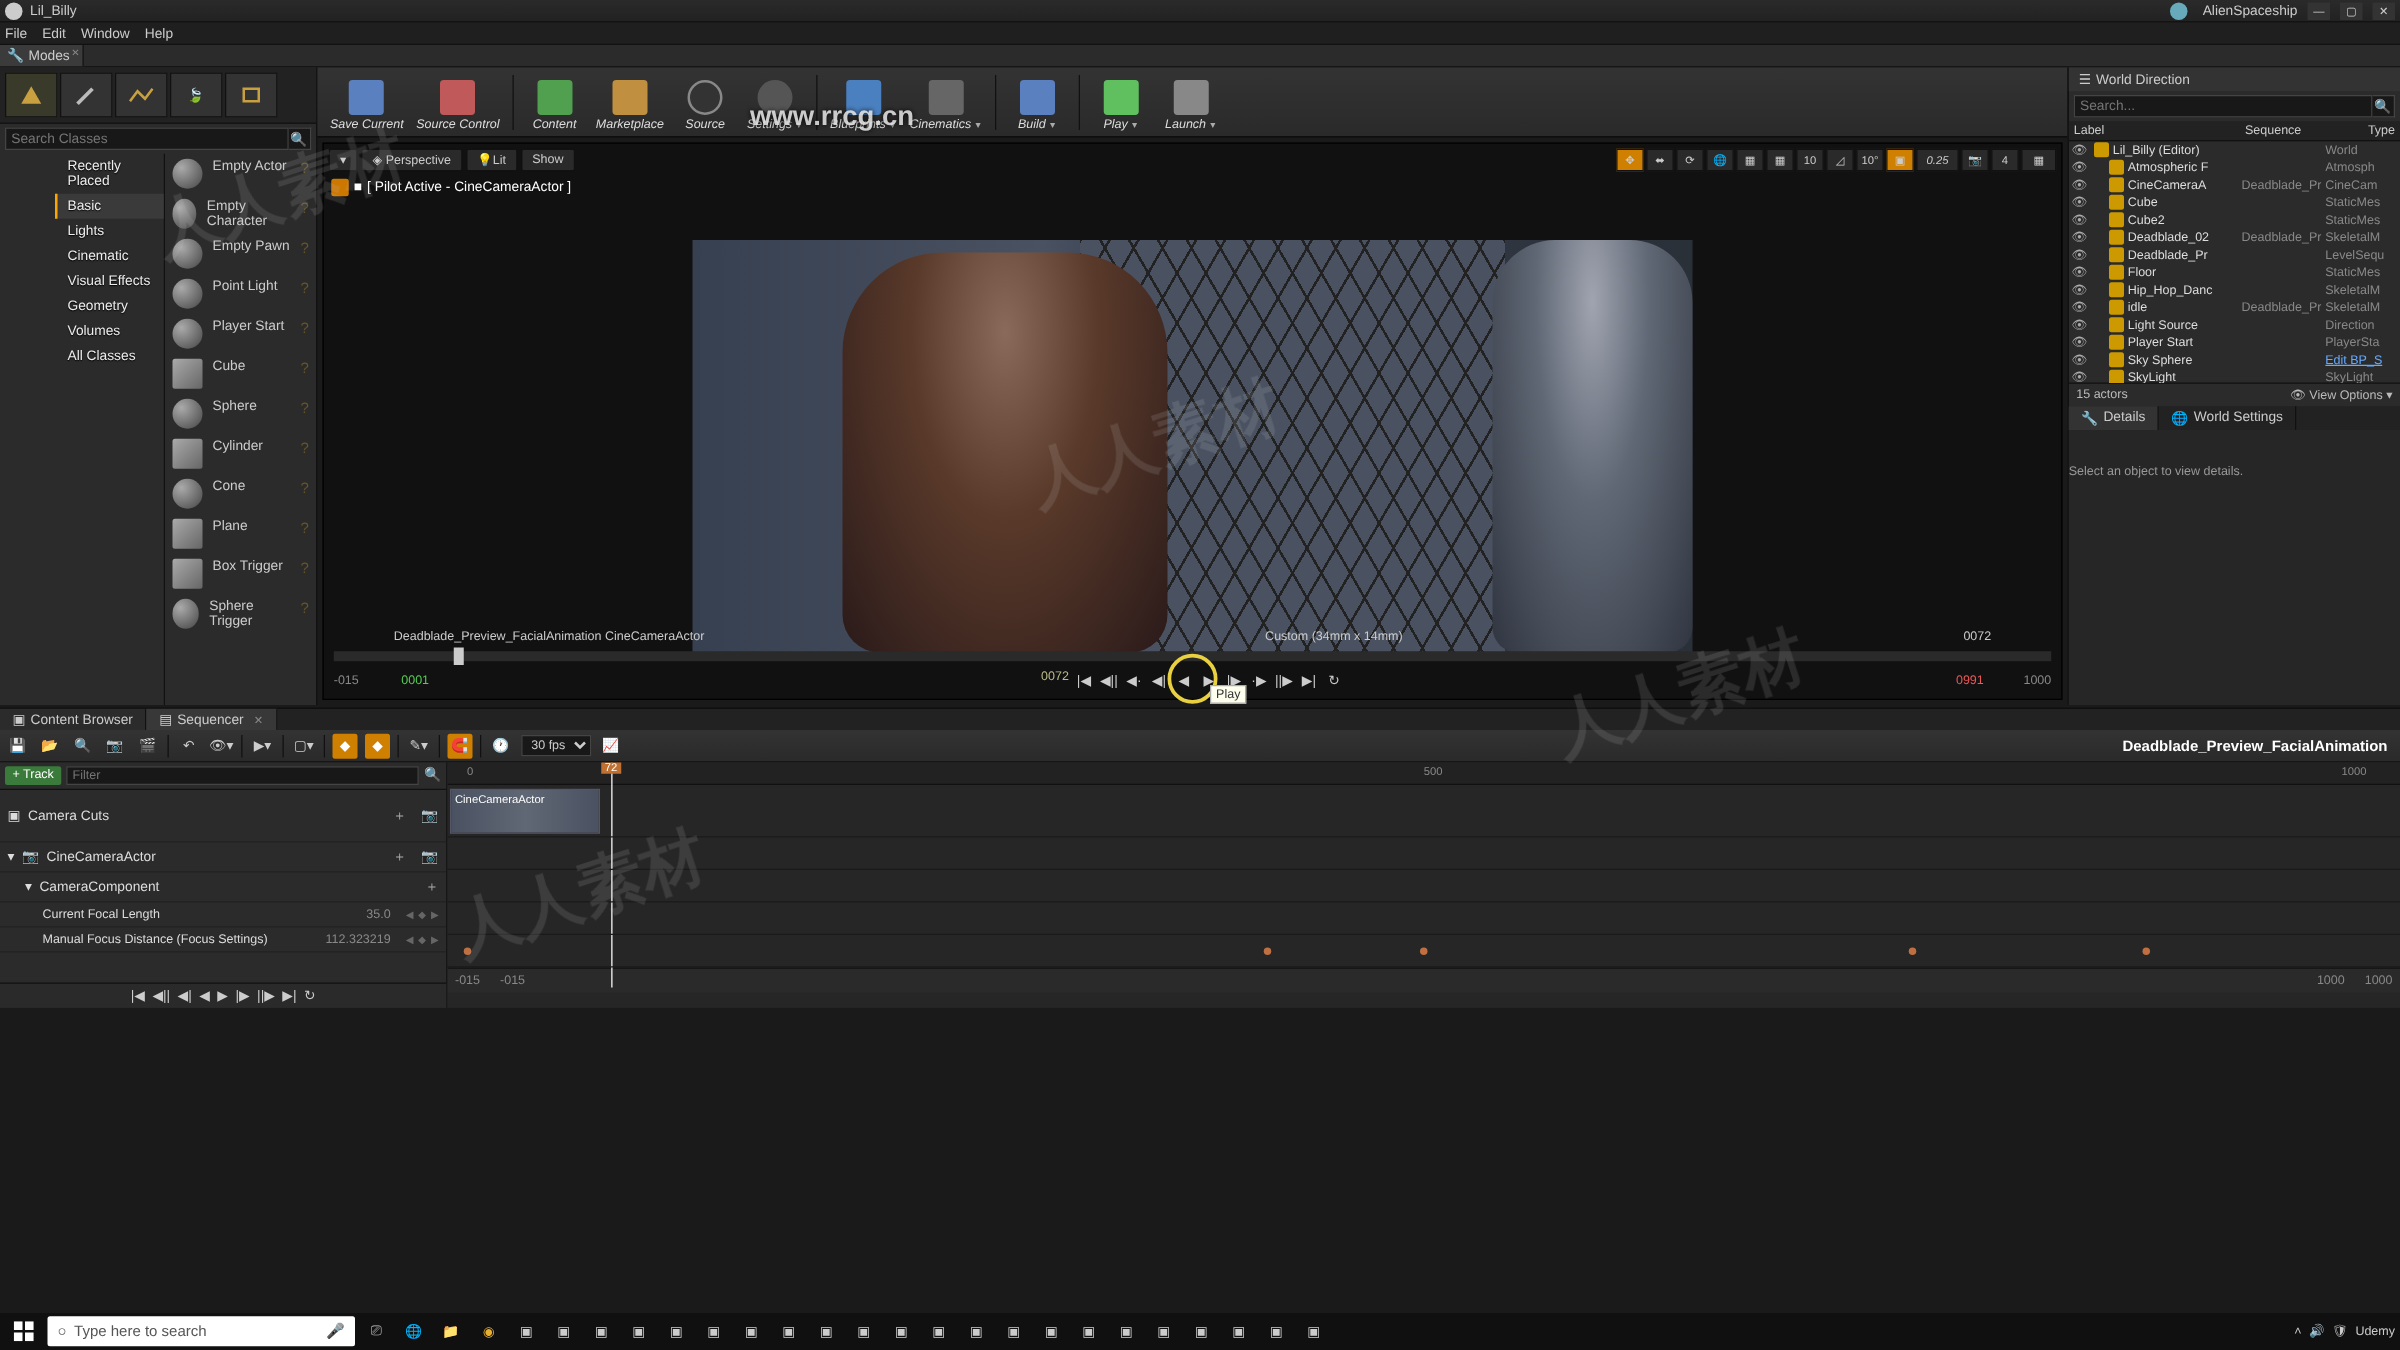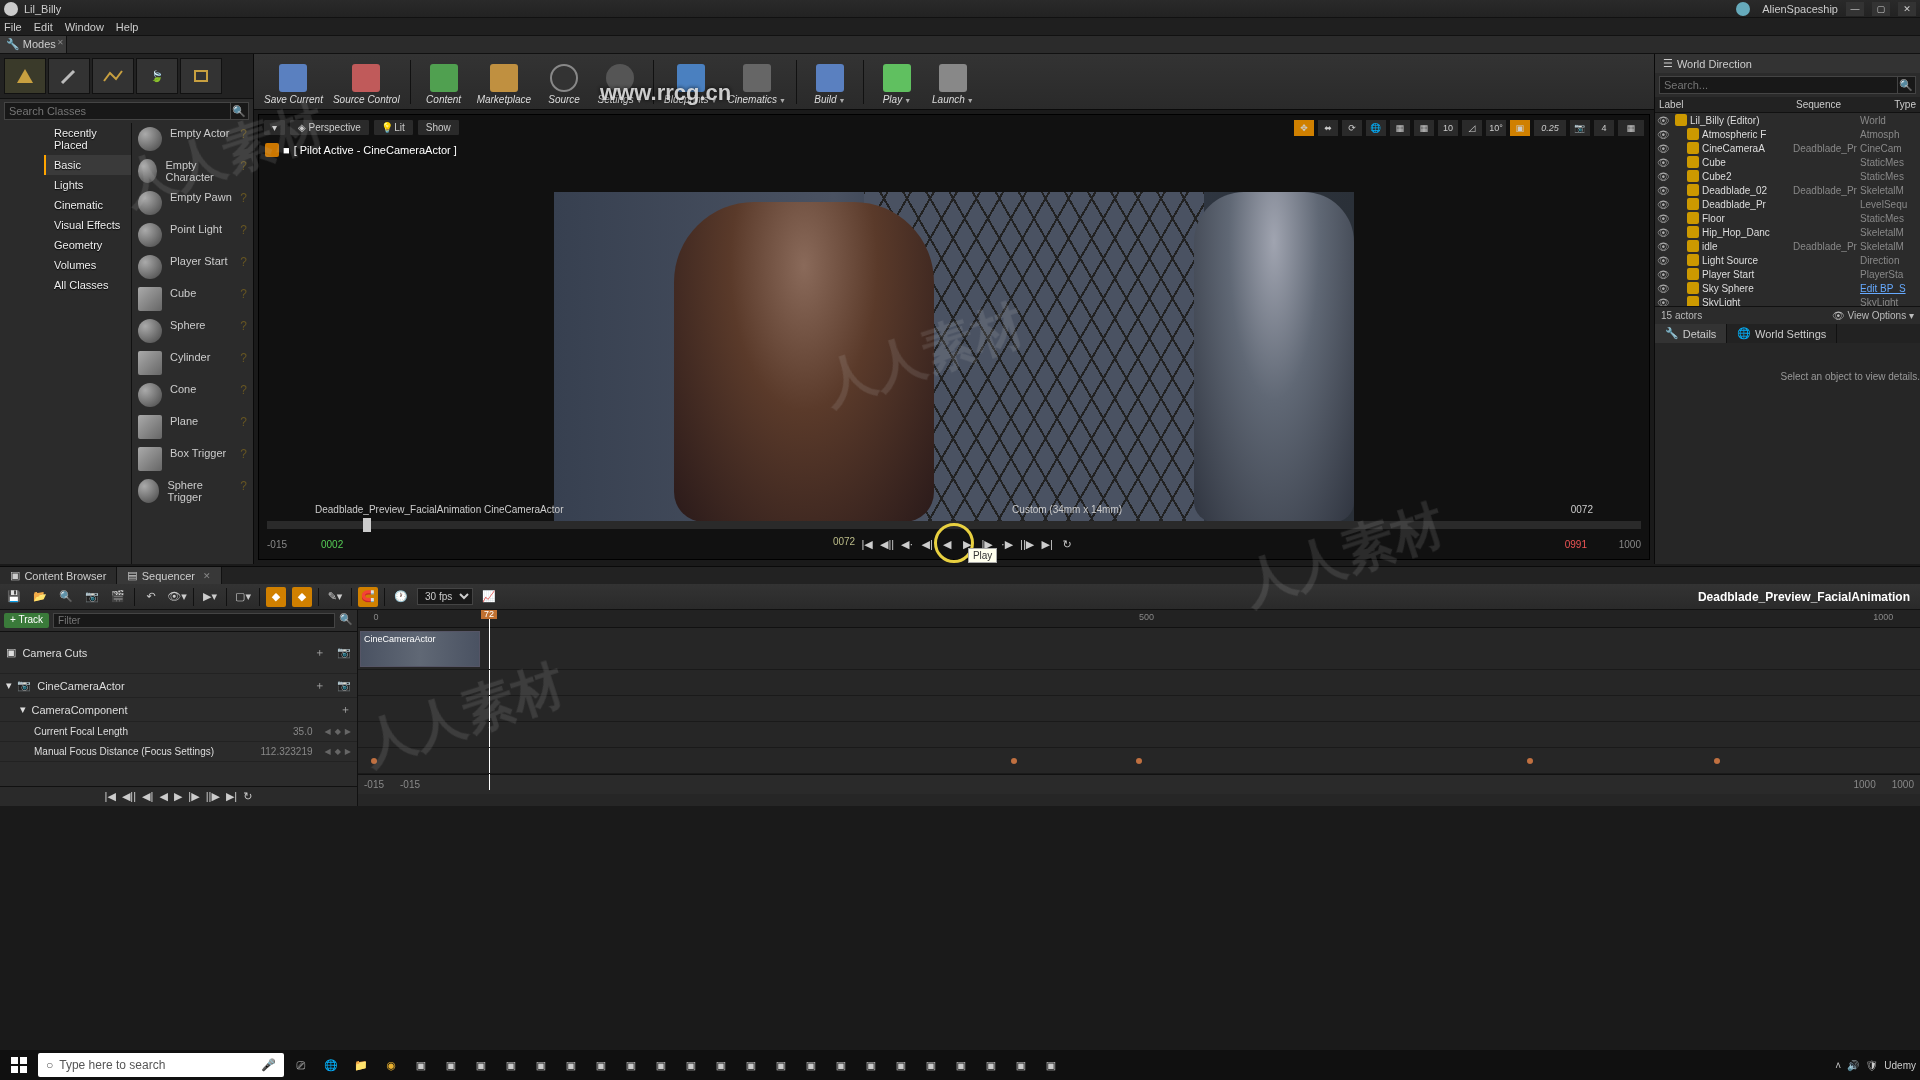--- a/index.html
+++ b/index.html
@@ -83,21 +83,21 @@
 .orow .eye { width:12px; color:#aaa;}
 .orow .ic { width:12px; height:12px; display:inline-block;}
 .orow .lab { flex:1; white-space:nowrap; overflow:hidden; text-overflow:ellipsis; color:#ddd;}
 .orow .typ { width:58px; color:#888; text-align:left; white-space:nowrap; overflow:hidden;}
 .orow .link { color:#6af; text-decoration:underline;}
 .outfoot { display:flex; padding:3px 6px; font-size:10px; color:#bbb; border-top:1px solid #111;}
 .outfoot .vo { margin-left:auto;}
 .detailstabs { display:flex; background:#222;}
 .detailstabs .dt { padding:3px 10px; font-size:11px; display:flex; gap:4px; align-items:center; border-right:1px solid #111;}
 .detailstabs .dt.active { background:#333;}
-.detailsbody { flex:1; background:#262626; display:flex; align-items:flex-start; justify-content:flex-end; padding-top:28px; color:#999; font-size:10px;}
+.detailsbody { flex:1; background:#262626; display:flex; align-items:flex-start; justify-content:flex-start; padding-top:28px; color:#999; font-size:10px;}
 
 .btabs { display:flex; background:#222; height:18px; border-top:1px solid #0a0a0a; margin-top:2px;}
 .btab { padding:2px 10px; font-size:11px; display:flex; align-items:center; gap:4px; background:#2b2b2b; border-right:1px solid #111;}
 .btab.active { background:#383838;}
 .btab .x { font-size:9px; color:#888; margin-left:4px;}
 .sequencer { height:222px; display:flex; flex-direction:column; background:#2b2b2b;}
 .seqtoolbar { height:26px; background:linear-gradient(#333,#2a2a2a); display:flex; align-items:center; padding:0 4px; gap:6px; border-bottom:1px solid #111;}
 .seqtoolbar .ib { width:20px; height:20px; display:flex; align-items:center; justify-content:center; color:#ccc;}
 .seqtoolbar .ib.key { background:#d08000; border-radius:2px; color:#fff;}
 .seqtoolbar .sep { width:1px; height:18px; background:#111;}
@@ -364,21 +364,21 @@
       <div class="vpinfo">
         <span>Deadblade_Preview_FacialAnimation  CineCameraActor</span>
         <span>Custom (34mm x 14mm)</span>
         <span>0072</span>
       </div>
       <div class="scrub">
           <div class="mark"></div>
         </div>
       <div class="transport">
         <span class="fr">-015</span>
-        <span class="fr g">0002</span>
+        <span class="fr g">0001</span>
         <div class="ctrls">
           <span class="fr" style="width:auto;color:#bb8;">0072</span>
           <span class="tcbtn">|◀</span>
           <span class="tcbtn">◀||</span>
           <span class="tcbtn">◀·</span>
           <span class="tcbtn">◀|</span>
           <span class="tcbtn">◀</span>
           <span class="tcbtn">▶</span>
           <span class="tcbtn">|▶</span>
           <span class="tcbtn">·▶</span>

